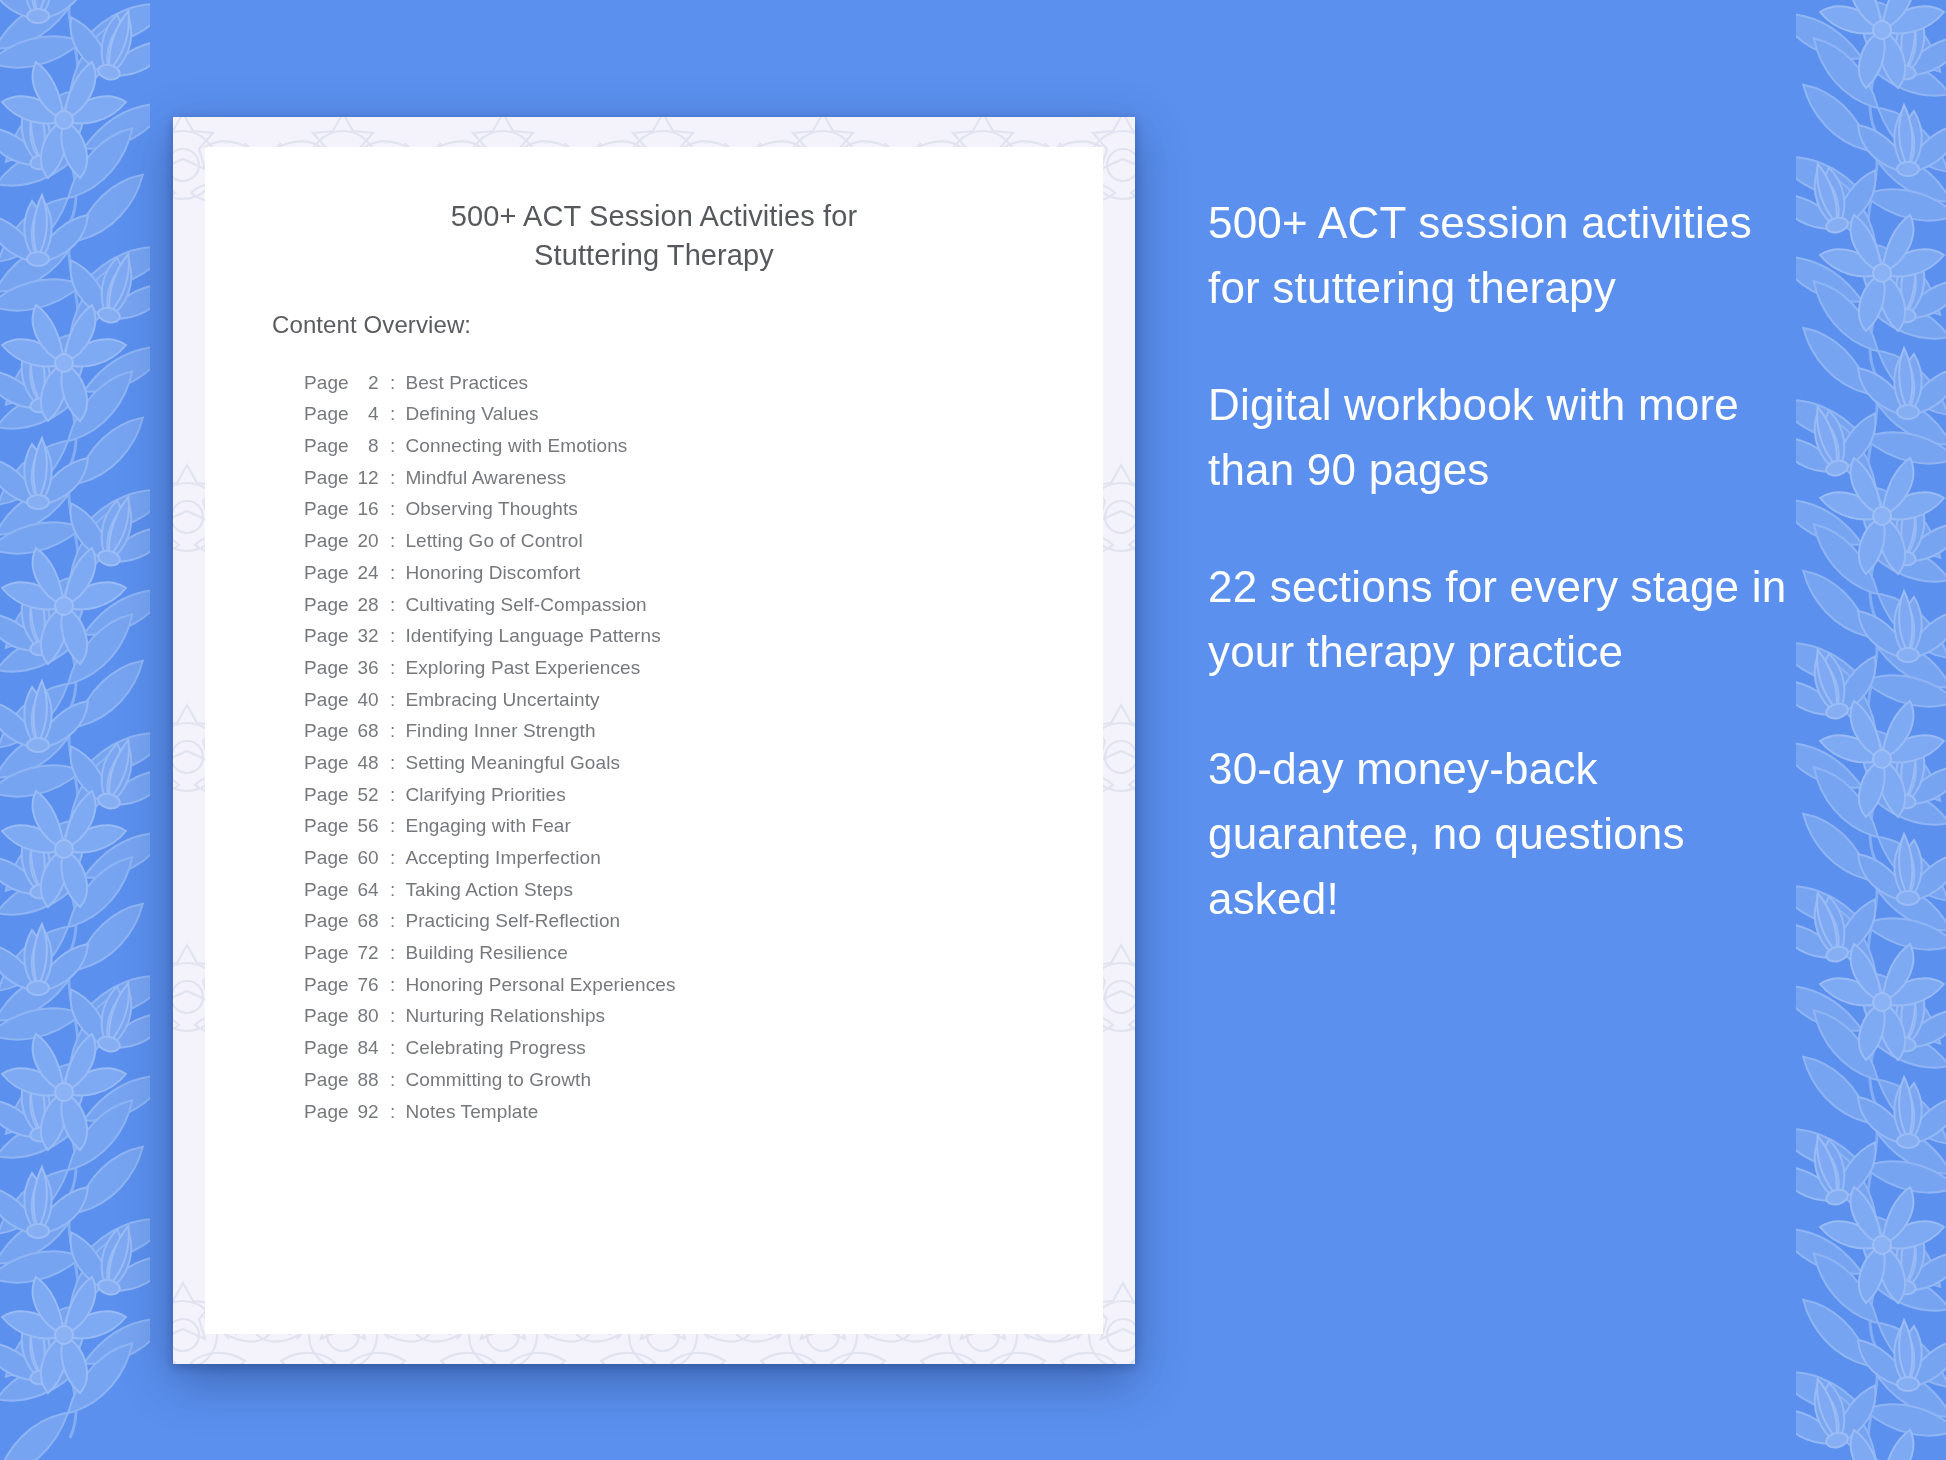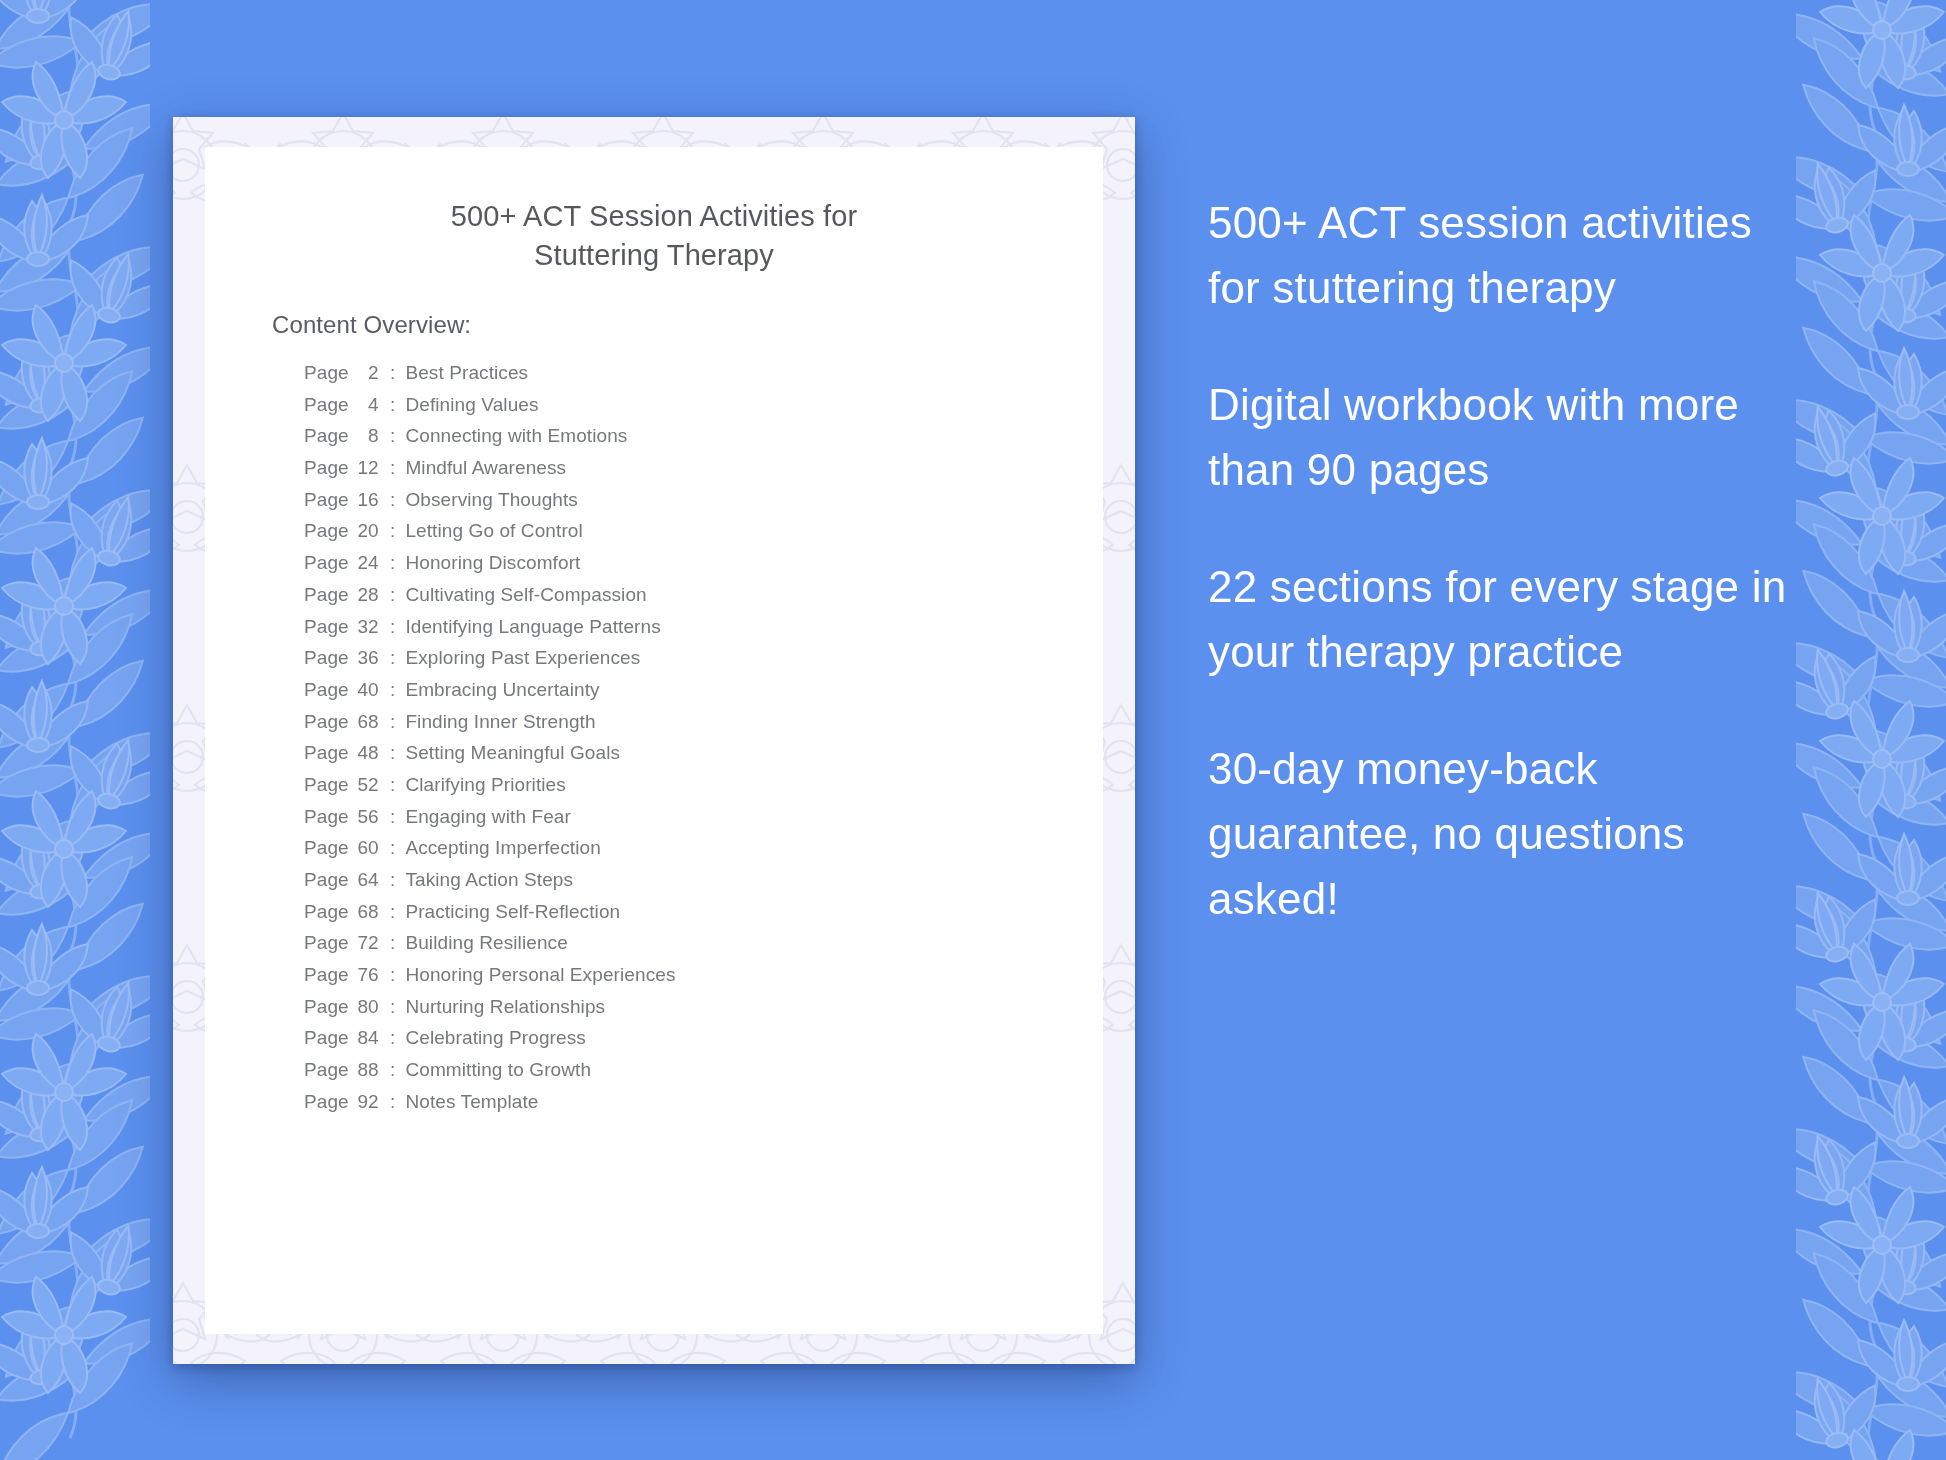--- a/index.html
+++ b/index.html
@@ -90,21 +90,21 @@
   }
 
   #toc {
     position: absolute;
     left: 99px;
     top: 215px;
     right: 40px;
   }
   .toc-row {
     display: flex;
-    align-items: flex-start;
+    align-items: flex-end;
     height: 31.7px;
     font-size: 19px;
     color: #76787d;
     letter-spacing: 0.1px;
     white-space: nowrap;
   }
   .toc-page {
     display: inline-block;
     width: 86px;
     flex: 0 0 86px;

